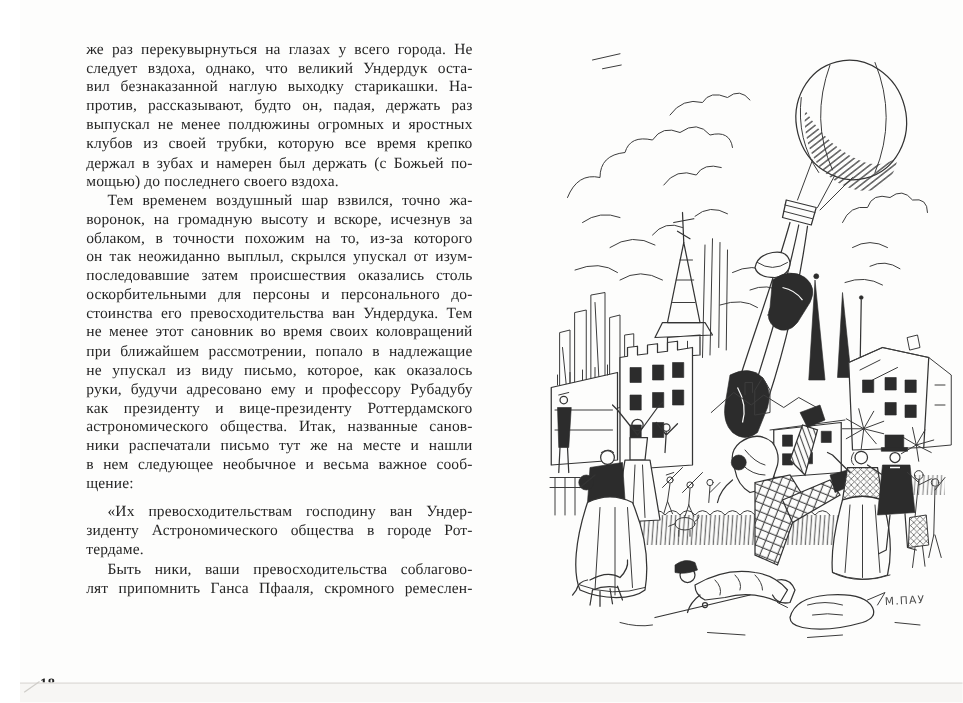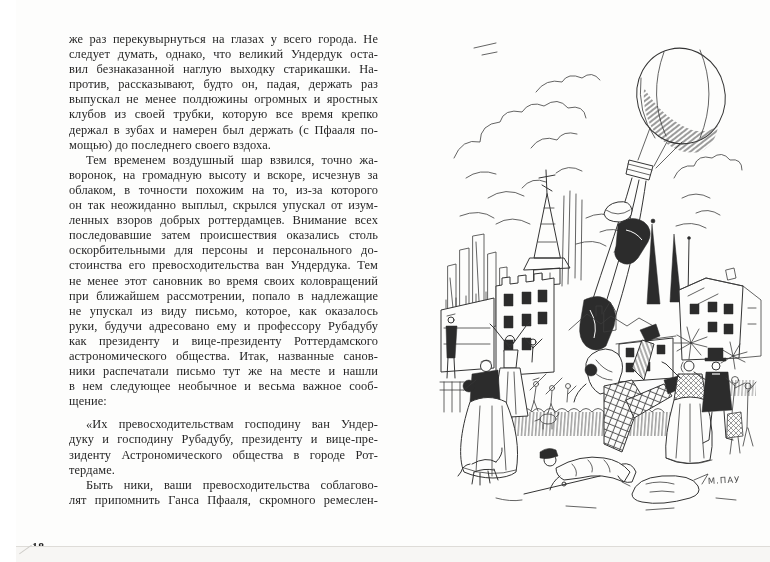--- a/index.html
+++ b/index.html
@@ -29,50 +29,48 @@
 </style>
 </head>
 <body>
 
 <div class="scan">
 
   <section>
     <div class="text-block">
         <div class="para">
           <div class="line">же раз перекувырнуться на глазах у всего города. Не</div>
-          <div class="line">следует думать, однако, что великий Ундердук оста-</div>
+          <div class="line">следует вздоха, однако, что великий Ундердук оста-</div>
           <div class="line">вил безнаказанной наглую выходку старикашки. На-</div>
           <div class="line">против, рассказывают, будто он, падая, держать раз</div>
           <div class="line">выпускал не менее полдюжины огромных и яростных</div>
           <div class="line">клубов из своей трубки, которую все время крепко</div>
-          <div class="line">держал в зубах и намерен был держать (с Пфааля по-</div>
+          <div class="line">держал в зубах и намерен был держать (с Божьей по-</div>
           <div class="line end">мощью) до последнего своего вздоха.</div>
         </div>
         <div class="para">
           <div class="line indent">Тем временем воздушный шар взвился, точно жа-</div>
           <div class="line">воронок, на громадную высоту и вскоре, исчезнув за</div>
           <div class="line">облаком, в точности похожим на то, из-за которого</div>
           <div class="line">он так неожиданно выплыл, скрылся упускал от изум-</div>
-          <div class="line">ленных взоров добрых роттердамцев. Внимание всех</div>
           <div class="line">последовавшие затем происшествия оказались столь</div>
           <div class="line">оскорбительными для персоны и персонального до-</div>
           <div class="line">стоинства его превосходительства ван Ундердука. Тем</div>
           <div class="line">не менее этот сановник во время своих коловращений</div>
           <div class="line">при ближайшем рассмотрении, попало в надлежащие</div>
           <div class="line">не упускал из виду письмо, которое, как оказалось</div>
           <div class="line">руки, будучи адресовано ему и профессору Рубадубу</div>
           <div class="line">как президенту и вице-президенту Роттердамского</div>
           <div class="line">астрономического общества. Итак, названные санов-</div>
           <div class="line">ники распечатали письмо тут же на месте и нашли</div>
           <div class="line">в нем следующее необычное и весьма важное сооб-</div>
           <div class="line end">щение:</div>
         </div>
         <div class="para gap">
           <div class="line indent">«Их превосходительствам господину ван Ундер-</div>
-          <div class="line">дуку и господину Рубадубу, президенту и вице-пре-</div>
           <div class="line">зиденту Астрономического общества в городе Рот-</div>
           <div class="line end">тердаме.</div>
         </div>
         <div class="para">
           <div class="line indent">Быть ники, ваши превосходительства соблагово-</div>
           <div class="line">лят припомнить Ганса Пфааля, скромного ремеслен-</div>
         </div>
       </div>
     <div class="page-num">18</div>
   </section>

